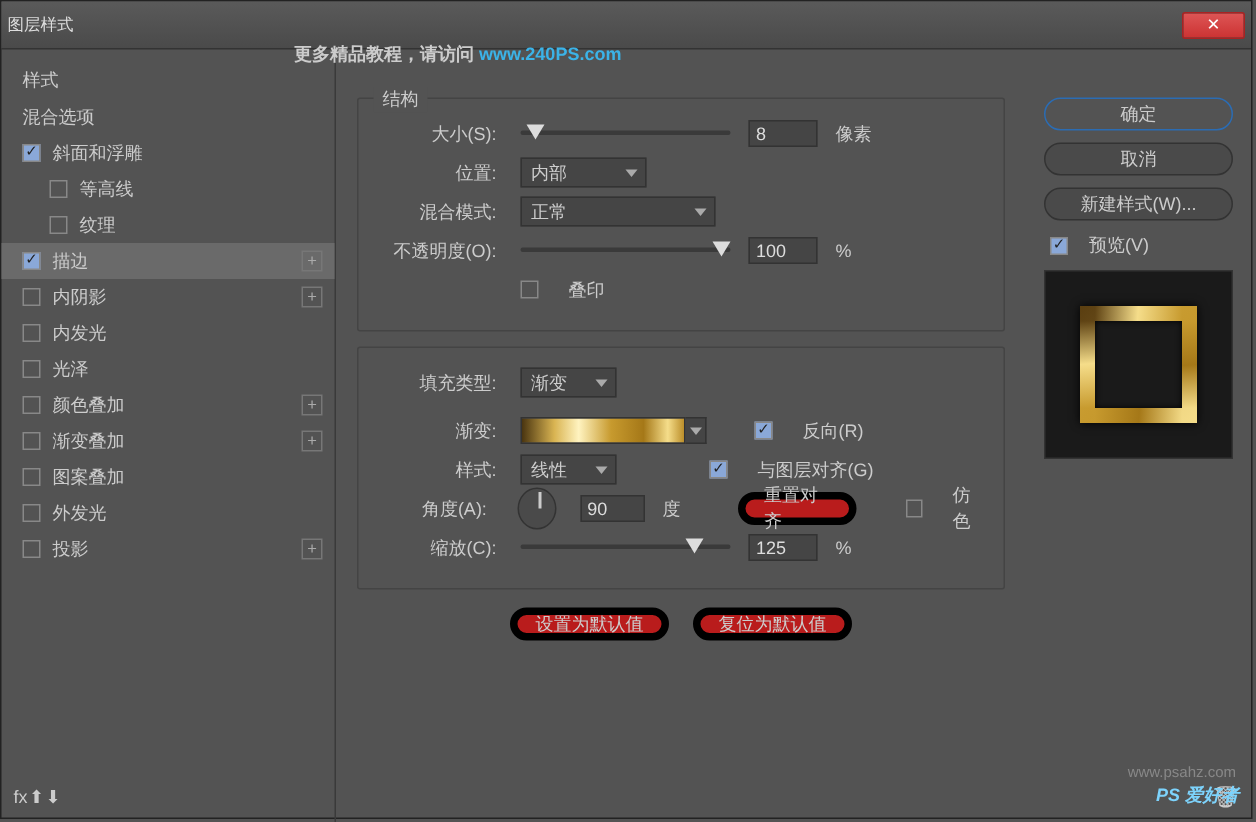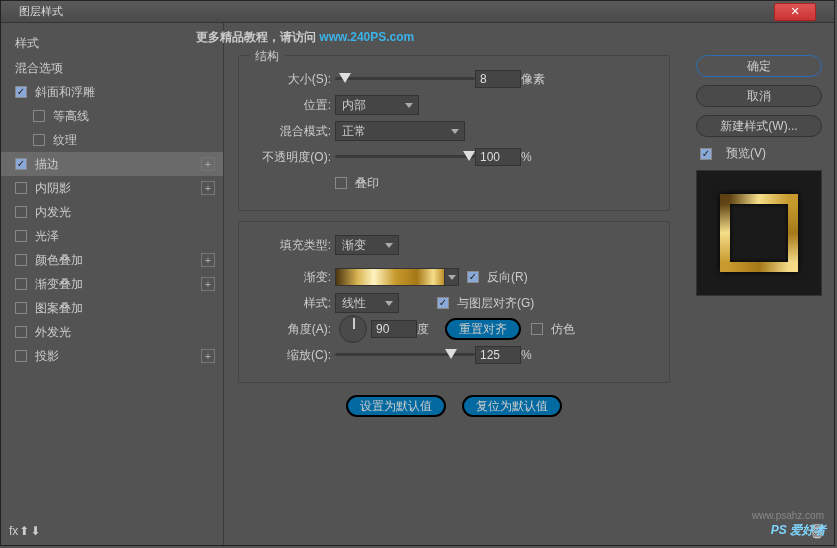--- a/index.html
+++ b/index.html
@@ -1,53 +1,53 @@
 <!DOCTYPE html>
 <html><head>
 <meta charset="utf-8">
 <style>
 *{margin:0;padding:0;box-sizing:border-box;font-family:"Microsoft YaHei",sans-serif;font-size:12px;color:#ccc}
 body{background:#535353;width:837px;height:548px;position:relative;overflow:hidden}
 .window{width:835px;height:546px;background:#535353;border:1px solid #222;position:relative}
-.titlebar{height:22px;background:linear-gradient(#5a5a5a,#4a4a4a);display:flex;align-items:center;padding:0 18px;border-bottom:1px solid #333}
+.titlebar{height:32px;background:linear-gradient(#5a5a5a,#4a4a4a);display:flex;align-items:center;padding:0 4px;border-bottom:1px solid #333}
 .titlebar .title{flex:1;font-size:11px;color:#ddd}
 .close-btn{width:42px;height:18px;background:linear-gradient(#d55,#c33);border:1px solid #a22;border-radius:2px;display:flex;align-items:center;justify-content:center;color:#fff;font-size:11px}
 .promo{position:absolute;top:22px;left:195px;font-size:20px;font-weight:bold;color:#fff;z-index:10}
 .promo .url{color:#3bb3e8}
 .content{display:flex;height:calc(100% - 22px)}
 .sidebar{width:223px;padding:8px 0;border-right:1px solid #3a3a3a}
 .side-header{padding:4px 14px;color:#ccc}
 .side-item{height:24px;display:flex;align-items:center;padding:0 8px 0 14px;position:relative}
 .side-item.sub{padding-left:32px}
 .side-item.selected{background:#6a6a6a}
 .cb{width:12px;height:12px;border:1px solid #888;margin-right:8px;display:inline-flex;align-items:center;justify-content:center;background:#535353}
 .cb.checked{background:#8aa8d8}
 .cb.checked::after{content:"✓";font-size:10px;color:#222;line-height:1}
 .side-label{flex:1}
 .plus{width:14px;height:14px;border:1px solid #777;display:flex;align-items:center;justify-content:center;font-size:11px;color:#aaa}
 .side-footer{position:absolute;bottom:6px;left:8px;right:8px;display:flex;align-items:center;gap:1px;color:#999}
 .side-footer .spacer{flex:1}
 .main{flex:1;padding:32px 14px 14px 14px;width:460px}
 .group{border:1px solid #444;border-radius:2px;padding:10px 12px 14px;margin-bottom:10px;position:relative}
 .group-title{position:absolute;top:-8px;left:10px;background:#535353;padding:0 6px}
-.row{display:flex;align-items:center;height:26px;gap:0}
+.row{display:flex;align-items:center;height:26px;gap:12px}
 .row .lbl{width:84px;text-align:right;padding-right:4px}
 .slider{height:14px;position:relative;background:none}
 .slider .track{position:absolute;top:5px;left:0;right:0;height:3px;background:#3a3a3a;border-radius:2px}
 .slider .thumb{position:absolute;top:1px;width:0;height:0;border-left:6px solid transparent;border-right:6px solid transparent;border-top:10px solid #ddd}
 .numbox{width:46px;height:18px;background:#454545;border:1px solid #333;color:#ddd;padding:0 4px;text-align:left;line-height:16px}
 .select{height:20px;min-width:60px;background:#454545;border:1px solid #333;padding:0 18px 0 6px;position:relative;line-height:18px}
 .select::after{content:"";position:absolute;right:5px;top:7px;border-left:4px solid transparent;border-right:4px solid transparent;border-top:5px solid #aaa}
 .swatch{width:110px;height:18px;border:1px solid #333;background:linear-gradient(90deg,#4a3510 0%,#d9b452 20%,#fff3c0 35%,#c79a2e 55%,#a57818 75%,#f5dd8a 90%,#bb8e2a 100%)}
 .swatch-wrap{display:flex;align-items:center}
 .swatch-arrow{width:14px;height:18px;border:1px solid #333;border-left:none;display:flex;align-items:center;justify-content:center;background:#454545}
 .swatch-arrow::after{content:"";border-left:4px solid transparent;border-right:4px solid transparent;border-top:5px solid #aaa}
 .dial{width:28px;height:28px;border:1px solid #333;border-radius:50%;background:#4a4a4a;position:relative;margin:0 4px}
 .dial::after{content:"";position:absolute;width:2px;height:11px;background:#ccc;left:13px;top:2px;transform-origin:50% 12px;transform:rotate(0deg)}
-.btn{height:22px;padding:0 12px;border:2px solid #000000;border-radius:11px;background:#0369a1;display:inline-flex;align-items:center;justify-content:center}
+.btn{height:22px;padding:0 12px;border:5px solid #000000;border-radius:11px;background:#b91c1c;display:inline-flex;align-items:center;justify-content:center}
 .rightpane{width:150px;padding:32px 12px 12px}
 .rbtn{width:126px;height:22px;border:1px solid #2b6cb3;border-radius:11px;display:flex;align-items:center;justify-content:center;margin-bottom:8px;background:#535353}
 .rbtn.secondary{border-color:#333;background:#4a4a4a}
 .preview-row{display:flex;align-items:center;margin:6px 0 8px 4px}
 .preview-box{width:126px;height:126px;background:#1a1a1a;border:1px solid #333;display:flex;align-items:center;justify-content:center;margin-top:4px}
 .gold-frame{width:78px;height:78px;border:10px solid;border-image:linear-gradient(135deg,#5a3e10,#f5dd8a,#c79a2e,#a57818,#f5dd8a) 1;box-shadow:0 0 6px #000,inset 0 0 4px #000}
 .watermark{position:absolute;right:8px;bottom:6px;font-size:14px;font-style:italic;color:#6fbf3f;z-index:20}
 .watermark b{color:#7dd3fc}
 .site{position:absolute;right:10px;bottom:24px;font-size:10px;color:#888}
 .trash{font-size:14px}

